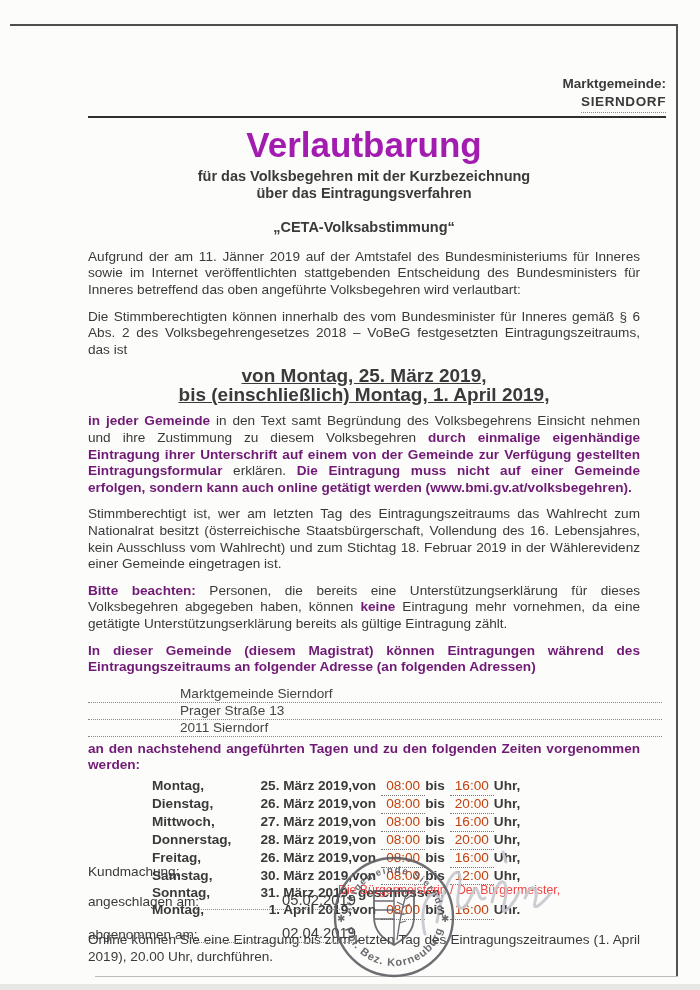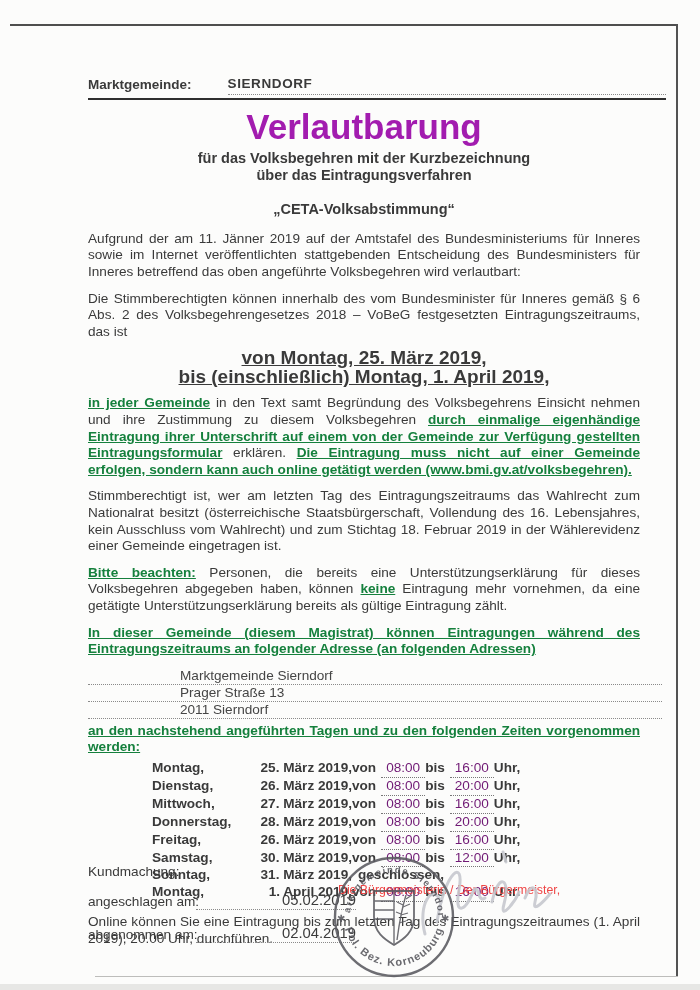--- a/index.html
+++ b/index.html
@@ -11,52 +11,52 @@
   
   .scan-top{position:absolute;left:10px;top:24px;width:668px;height:2px;background:#4e4e4e;}
   .scan-right{position:absolute;left:676px;top:24px;width:2px;height:953px;background:#525252;}
   .scan-bottom{position:absolute;left:95px;top:976px;width:583px;height:1px;background:#bdbdbb;}
   .scan-strip{position:absolute;left:0;top:984px;width:700px;height:6px;background:#e7e7e5;}
 
   .content{position:absolute;left:88px;top:76px;width:552px;}
 
   
   .hdr{width:578px;}
-  .hdr-row{display:flex;align-items:flex-end;}
+  .hdr-row{display:flex;align-items:flex-end;flex-direction:column;}
   .hdr-label{font-weight:700;font-size:13.5px;white-space:nowrap;padding-bottom:3px;}
   .hdr-value{font-weight:700;font-size:13.5px;letter-spacing:.6px;margin-left:36px;flex:1;
              border-bottom:1px dotted #8a8a8a;padding-bottom:3px;}
   .hdr-rule{width:578px;border-bottom:2px solid #2f2f2f;margin-top:3px;}
 
   
   .titleblock{text-align:center;margin-top:8px;}
   .doc-title{font-size:35px;font-weight:700;color:#a21caf;margin:0 0 3px;line-height:1.1;}
   .doc-sub{font-size:14.5px;font-weight:700;line-height:1.18;margin:0;}
   .doc-short{font-size:14.5px;font-weight:700;margin:17px 0 0;}
 
   
   .body-text{margin-top:14px;}
   p.para{font-size:13.6px;line-height:16.6px;text-align:justify;margin:0 0 10px;}
-  .b{font-weight:700;color:#15803d;text-decoration:underline;}
+  .b{font-weight:700;color:#701a75;}
   .centerline{text-align:center;font-weight:700;font-size:19px;line-height:16.6px;margin:2px 0;text-decoration:underline;}
   .centerwrap{margin:2px 0 10px;}
 
   
   .addr{width:574px;margin:2px 0 4px;}
   .addr-line{border-bottom:1px dotted #8a8a8a;padding-left:92px;font-size:13.6px;
              line-height:15px;height:16px;color:#454545;}
 
   
   .sched{margin:3px 0 12px 64px;font-size:13.6px;line-height:16.9px;}
   .srow{white-space:nowrap;}
   .day{display:inline-block;width:100px;font-weight:700;}
   .sdate{display:inline-block;width:100px;text-align:right;font-weight:700;}
   .vb{font-weight:700;}
   .time{display:inline-block;width:44px;text-align:center;border-bottom:1px dotted #777;
-        font-weight:400;color:#701a75;margin-left:5px;}
+        font-weight:400;color:#c2410c;margin-left:5px;}
   .closed{margin-left:6px;}
 
   
   .footer-left{position:absolute;left:88px;top:864px;width:268px;font-size:13.6px;}
   .kund-label{margin-bottom:13px;}
   .f-row{display:flex;align-items:flex-end;margin-bottom:15px;}
   .f-label{width:108px;padding-bottom:1px;white-space:nowrap;}
   .f-value{flex:1;border-bottom:1px dotted #8a8a8a;text-align:right;
            font-size:14.8px;color:#3c3c3c;padding-bottom:1px;padding-left:24px;}
 

